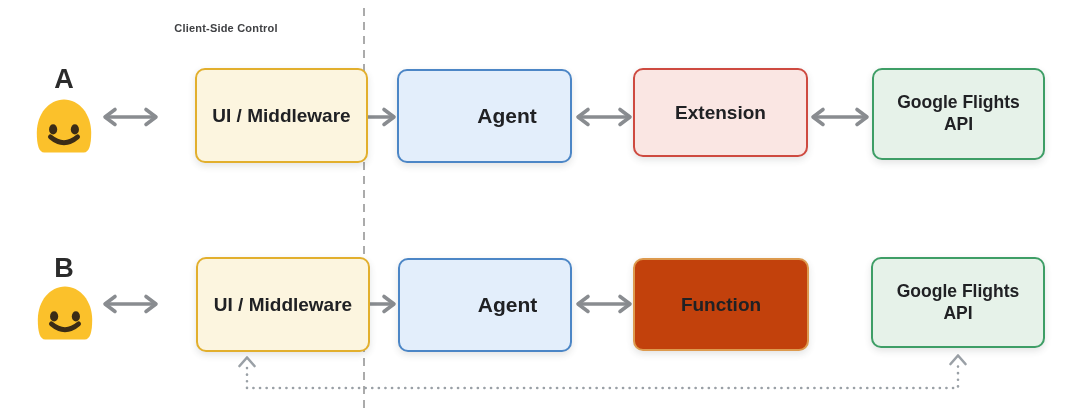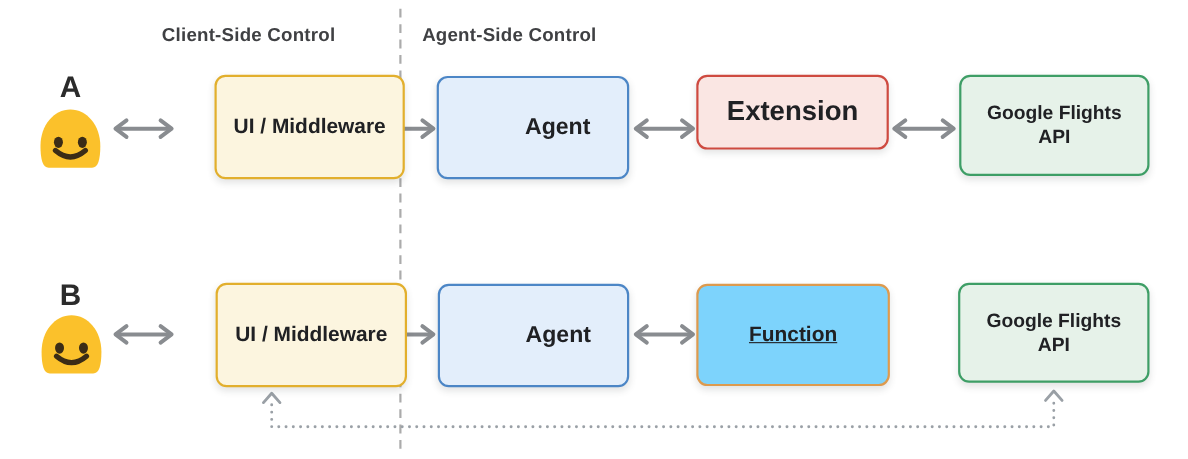--- a/index.html
+++ b/index.html
@@ -16,21 +16,21 @@
     position: absolute;
     left: 0; top: 0;
     width: 1080px; height: 417px;
     z-index: 1;
   }
   .section-header {
     position: absolute;
     z-index: 2;
     width: 210px;
     text-align: center;
-    font-size: 17px;
+    font-size: 11px;
     font-weight: 700;
     color: #3f4043;
     letter-spacing: 0.2px;
   }
   #header-client { left: 121px; top: 22px; }
   #header-agent  { left: 358px; top: 22px; }
 
   .persona-label {
     position: absolute;
     z-index: 2;
@@ -62,26 +62,26 @@
     border: 2px solid;
     box-shadow: 0 3px 7px rgba(60,64,67,0.14);
     text-align: center;
     color: #202124;
     font-weight: 600;
   }
   .node .node-label { line-height: 1.25; }
   .node-yellow { background: #fcf5df; border-color: #e2af2d; margin-left: 35px; }
   .node-blue   { background: #e3eefb; border-color: #4c86c6; padding-left: 45px; }
   .node-red    { background: #fae6e3; border-color: #ce4a40; }
-  .node-orange { background: #7dd3fc; border-color: #dd9a4e; text-decoration: underline; }
+  .node-orange { background: #c2410c; border-color: #dd9a4e; }
   .node-green  { background: #e6f2e9; border-color: #3e9e66; text-align: center; }
 
   #node-ui-a    { left: 160px; top: 68px;  width: 173px; height: 95px; font-size: 19px; }
   #node-agent-a { left: 397px; top: 69px;  width: 175px; height: 94px; font-size: 21px; }
-  #node-ext-a   { left: 633px; top: 68px;  width: 175px; height: 68px; font-size: 25px; }
+  #node-ext-a   { left: 633px; top: 68px;  width: 175px; height: 89px; font-size: 19px; }
   #node-api-a   { left: 872px; top: 68px;  width: 173px; height: 92px; font-size: 17.5px; }
   #node-ui-b    { left: 161px; top: 257px; width: 174px; height: 95px; font-size: 19px; }
   #node-agent-b { left: 398px; top: 258px; width: 174px; height: 94px; font-size: 21px; }
   #node-fn-b    { left: 633px; top: 258px; width: 176px; height: 93px; font-size: 19px; }
   #node-api-b   { left: 871px; top: 257px; width: 174px; height: 91px; font-size: 17.5px; }
   .api-label { width: 140px; margin: 0 auto; }
 
   .watermark {
     position: absolute;
     z-index: 3;
@@ -145,21 +145,20 @@
     </g>
 
     <g>
       <path d="M247,368 L247,388 L958,388 L958,366" fill="none" stroke="#9AA0A6" stroke-width="2.6" stroke-linecap="round" stroke-dasharray="0.1 6.5"></path>
       <polyline points="239.5,366 247,357.5 254.5,366" fill="none" stroke="#9AA0A6" stroke-width="2.6" stroke-linecap="round" stroke-linejoin="round"></polyline>
       <polyline points="950.5,364 958,355.5 965.5,364" fill="none" stroke="#9AA0A6" stroke-width="2.6" stroke-linecap="round" stroke-linejoin="round"></polyline>
     </g>
   </svg>
 
   <div class="section-header" id="header-client">Client-Side Control</div>
-  <div class="section-header" id="header-agent">Agent-Side Control</div>
 
   <div class="persona-label" id="persona-a-label">A</div>
   <svg class="emoji" id="emoji-a" viewBox="0 0 100 88">
     <path d="M50 5 C72 5 90 26 90 54 C90 72 87 83 79 83 L21 83 C13 83 10 72 10 54 C10 26 28 5 50 5 Z" fill="#FBC12B"></path>
     <ellipse cx="34" cy="49" rx="6" ry="7.5" fill="#3B2C16"></ellipse>
     <ellipse cx="66" cy="49" rx="6" ry="7.5" fill="#3B2C16"></ellipse>
     <path d="M30 60 Q50 77 70 60" fill="none" stroke="#3B2C16" stroke-width="7" stroke-linecap="round"></path>
   </svg>
 
   <div class="persona-label" id="persona-b-label">B</div>

